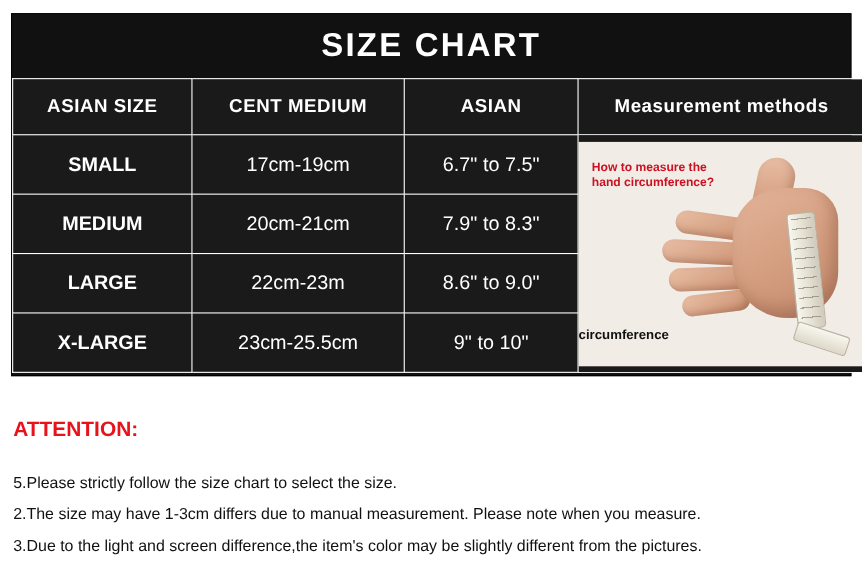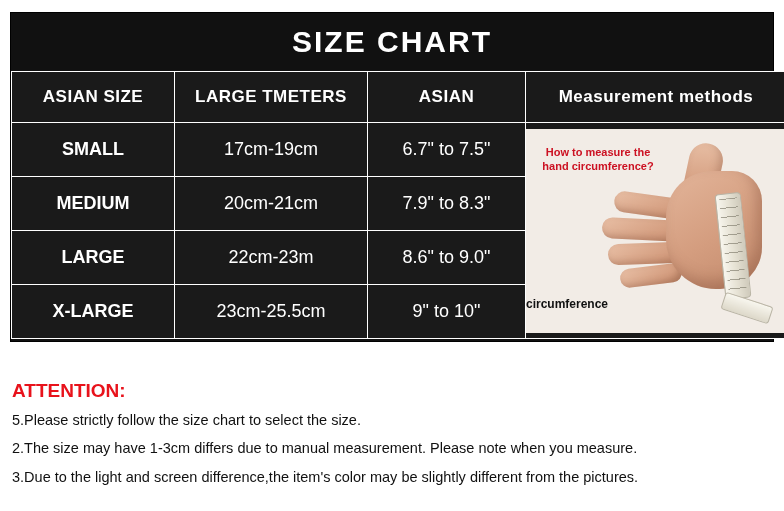--- a/index.html
+++ b/index.html
@@ -87,21 +87,21 @@
     overflow: hidden;
   }
   .mm-caption {
     position: absolute;
     left: 12px;
     top: 16px;
     color: #cc1122;
     font-size: 11px;
     font-weight: bold;
     line-height: 1.35;
-    text-align: center;
+    text-align: left;
     width: 120px;
   }
   .mm-label {
     position: absolute;
     left: 0;
     bottom: 22px;
     color: #111111;
     font-size: 12px;
     font-weight: bold;
   }
@@ -179,42 +179,42 @@
   .attention-block {
     position: absolute;
     left: 12px;
     top: 380px;
     width: 760px;
   }
   .attention-title {
     color: #e8121b;
     font-size: 19px;
     font-weight: bold;
-    margin-bottom: 4px;
+    margin-bottom: 24px;
   }
   .note-line {
     color: #111111;
     font-size: 14.5px;
     line-height: 1.95;
     white-space: nowrap;
   }
 </style>
 </head>
 <body>
 
 <div class="page">
 
   <div class="chart-wrap">
     <div class="chart-title">SIZE CHART</div>
 
     <table class="size-table">
       <thead>
         <tr>
           <th class="col-asian">ASIAN SIZE</th>
-          <th class="col-cm">LARGE TMETERS</th>
+          <th class="col-cm">CENT MEDIUM</th>
           <th class="col-in">ASIAN</th>
           <th class="col-mm">Measurement methods</th>
         </tr>
       </thead>
       <tbody>
         <tr>
           <td class="c-asian">SMALL</td>
           <td class="c-cm">17cm-19cm</td>
           <td class="c-in">6.7" to 7.5"</td>
           <td class="mm-cell" rowspan="4">

